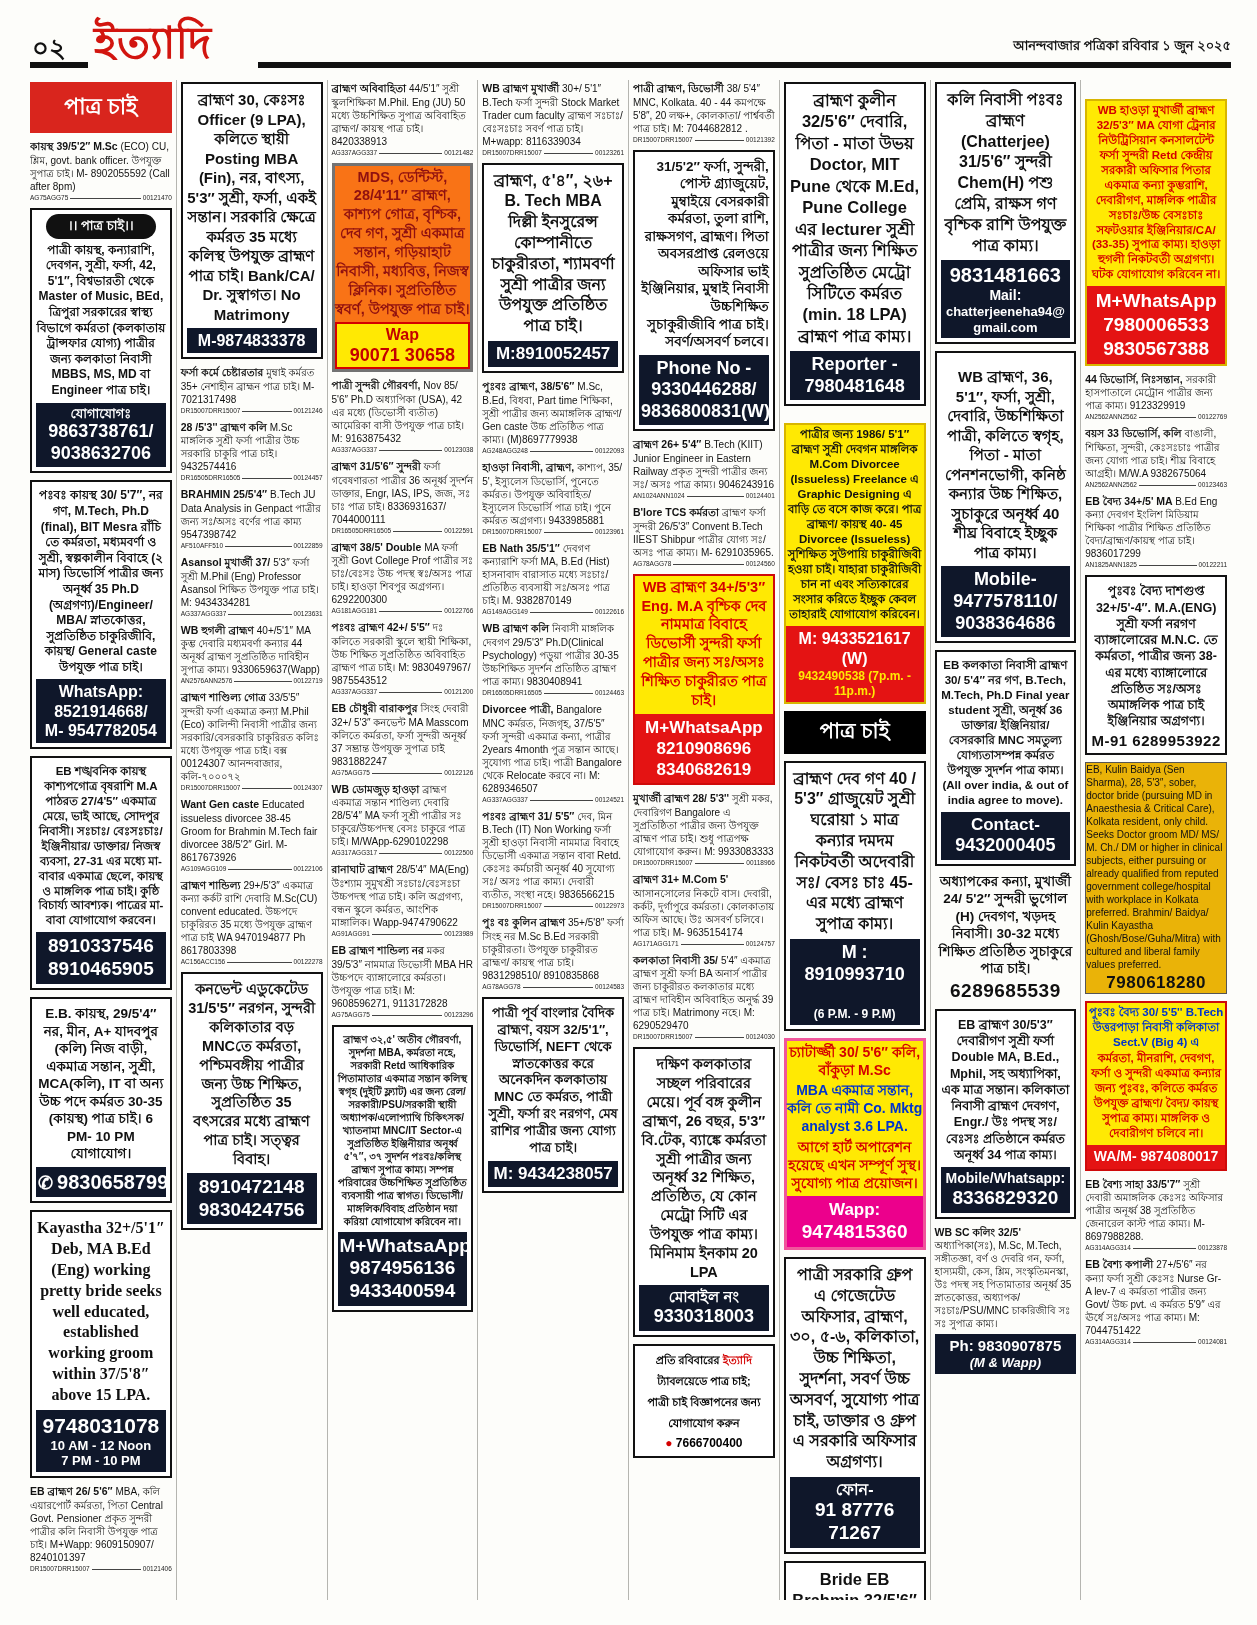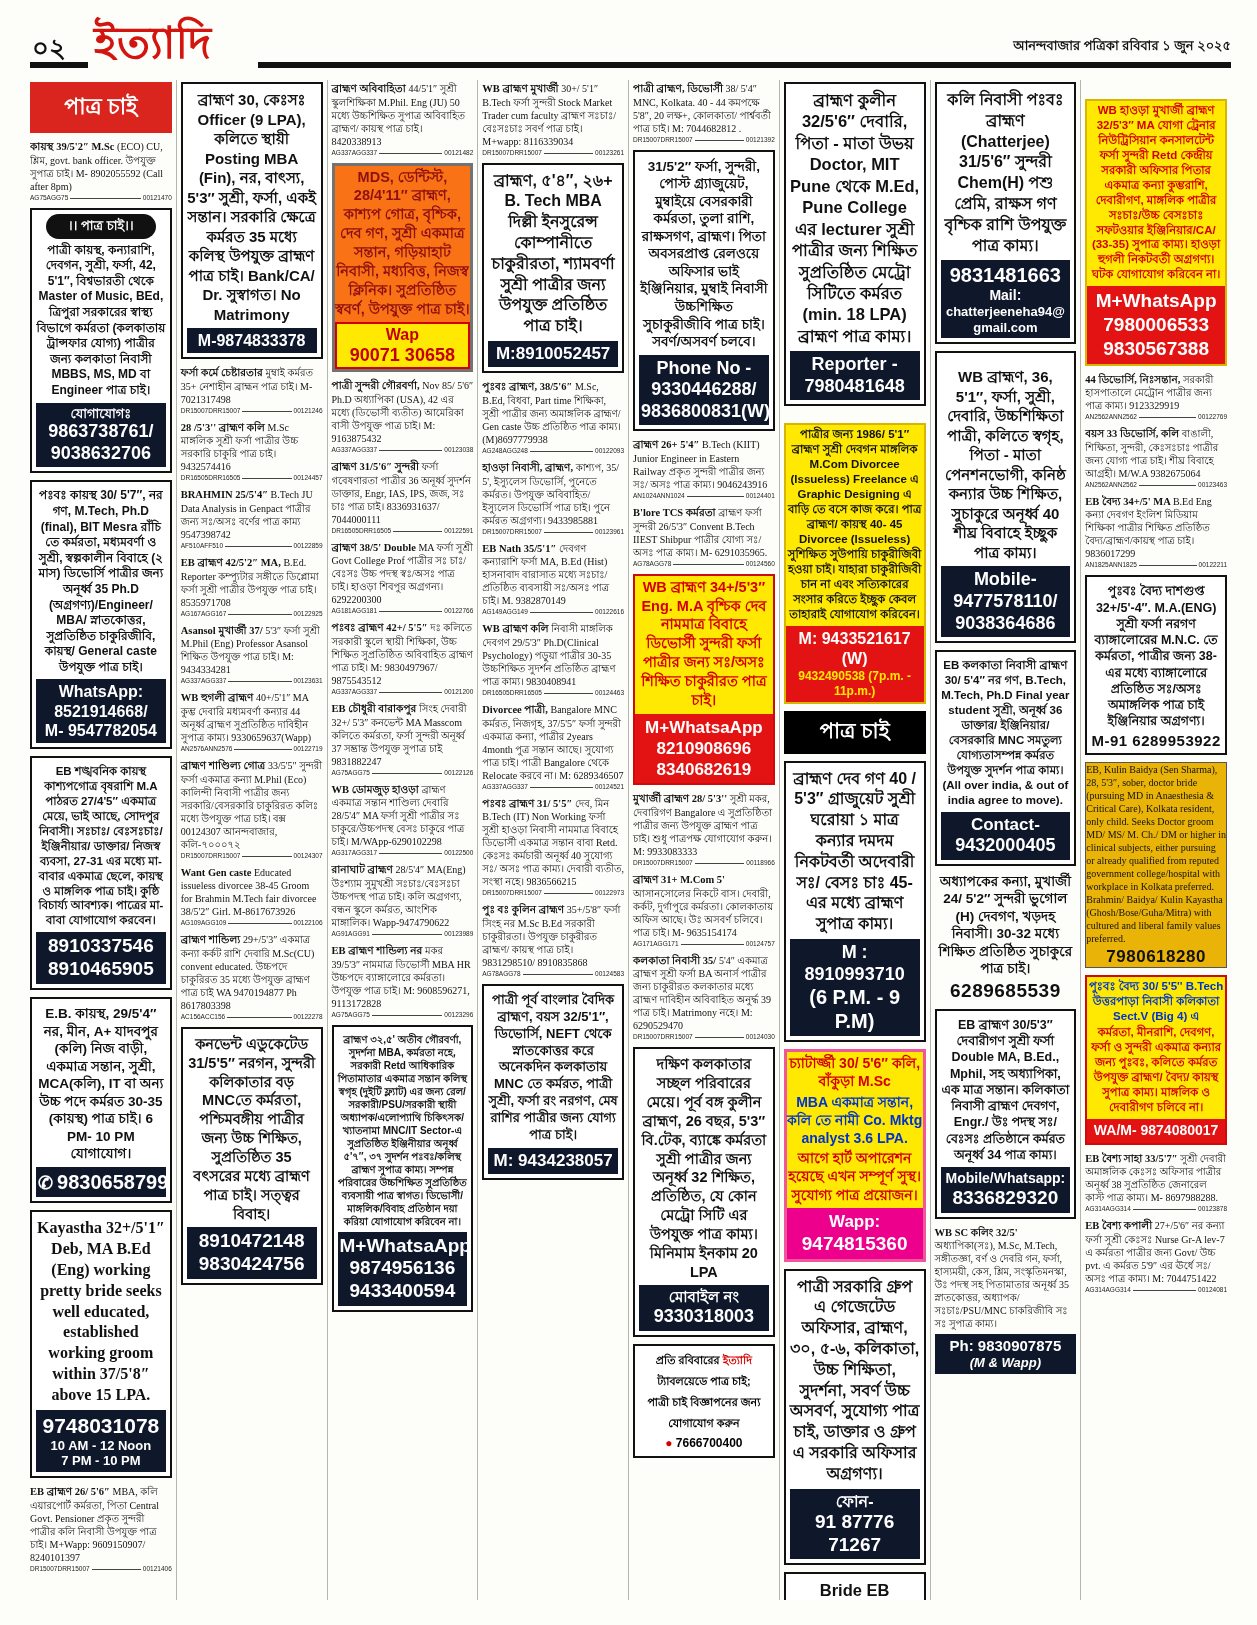--- a/index.html
+++ b/index.html
@@ -18,21 +18,21 @@
   .col:first-child{border-left:none;padding-left:0;}
   
   .ad{margin:0 0 7px 0;}
   .ad.box{border:2px solid #111;padding:4px 4px;background:#fff;}
   .ad.y{background:#ffe903;border:2px solid #d8b500;margin-top:17px;}
   .ad.ylgreen{background:#f97316;border:3px solid #737373;}
   .ad.ypink{background:#ffe903;border:3px solid #f0569b;}
   .ad.yred{background:#ffe903;border:2px solid #cf0a0a;}
   .ad.gray{background:#eab308;border:1.5px solid #555;}
   .ad.serif .c{font-family:"Liberation Serif",serif;}
-  .p{font-size:10px;line-height:1.3;margin:0 0 1px 0;text-align:left;word-wrap:break-word;font-family:Liberation Serif, serif;}
+  .p{font-size:10px;line-height:1.3;margin:0 0 1px 0;text-align:left;word-wrap:break-word;}
   .p b{font-size:10.5px;}
   .c{font-weight:bold;text-align:center;margin:2px 0;line-height:1.3;word-wrap:break-word;}
   .bk{background:#0f172a;color:#fff;font-weight:bold;text-align:center;padding:3px 2px;margin-top:4px;line-height:1.2;}
   .rd{background:#e41313;color:#fff;font-weight:bold;text-align:center;padding:3px 2px;margin-top:4px;line-height:1.25;}
   .mg{background:#ec008c;color:#fff;font-weight:bold;text-align:center;padding:3px 2px;margin-top:4px;line-height:1.25;}
   .rdyl{background:#ffe903;border:2.5px solid #d40000;color:#c40000;font-weight:bold;text-align:center;margin-top:4px;padding:2px;line-height:1.15;}
   .big{font-weight:bold;text-align:center;margin-top:2px;letter-spacing:.5px;}
   .pill{background:#111;color:#fff;border-radius:14px;text-align:center;font-weight:bold;padding:2px 4px;margin:0 10px 4px 10px;font-size:13px;}
   .hdr{background:#d9251d;color:#fff;font-weight:bold;text-align:center;font-size:22px;padding:7px 0;}
   .bighdr{background:#000;color:#fff;font-weight:bold;text-align:center;font-size:21px;padding:4px 0;}
@@ -136,28 +136,20 @@
         </article>
         <article class="ad">
           <p class="p"><b>BRAHMIN 25/5'4″ </b>B.Tech JU Data Analysis in Genpact পাত্রীর জন্য সঃ/অসঃ বর্ণের পাত্র কাম্য 9547398742</p>
           <div class="ref">
             <span>AF510AFF510</span>
             <span class="dash"></span>
             <span>00122859</span>
           </div>
         </article>
         <article class="ad">
-          <p class="p"><b>EB ব্রাহ্মণ 42/5'2″ MA, </b>B.Ed. Reporter কম্প্যুটার সঙ্গীতে ডিপ্লোমা ফর্সা সুশ্রী পাত্রীর উপযুক্ত পাত্র চাই। 8535971708</p>
-          <div class="ref">
-            <span>AG167AGG167</span>
-            <span class="dash"></span>
-            <span>00122925</span>
-          </div>
-        </article>
-        <article class="ad">
           <p class="p"><b>Asansol মুখার্জী 37/ </b>5'3″ ফর্সা সুশ্রী M.Phil (Eng) Professor Asansol শিক্ষিত উপযুক্ত পাত্র চাই। M: 9434334281</p>
           <div class="ref">
             <span>AG337AGG337</span>
             <span class="dash"></span>
             <span>00123631</span>
           </div>
         </article>
         <article class="ad">
           <p class="p"><b>WB হুগলী ব্রাহ্মণ </b>40+/5'1″ MA কুম্ভ দেবারি মধ্যমবর্ণা কন্যার 44 অনূর্ধ্ব ব্রাহ্মণ সুপ্রতিষ্ঠিত দাবিহীন সুপাত্র কাম্য। 9330659637(Wapp)</p>
           <div class="ref">
@@ -368,21 +360,21 @@
       <div class="col">
         <article class="ad">
           <p class="p"><b>পাত্রী ব্রাহ্মণ, ডিভোর্সী </b>38/ 5'4″ MNC, Kolkata. 40 - 44 কমপক্ষে 5'8″, 20 লক্ষ+, কোলকাতা/ পার্শ্ববর্তী পাত্র চাই। M: 7044682812 .</p>
           <div class="ref">
             <span>DR15007DRR15007</span>
             <span class="dash"></span>
             <span>00121392</span>
           </div>
         </article>
         <article class="ad box">
-          <p class="c" style="font-size: 13.5px;">31/5'2″ ফর্সা, সুন্দরী, পোস্ট গ্র্যাজুয়েট, মুম্বাইয়ে বেসরকারী কর্মরতা, তুলা রাশি, রাক্ষসগণ, ব্রাহ্মণ। পিতা অবসরপ্রাপ্ত রেলওয়ে অফিসার ভাই ইঞ্জিনিয়ার, মুম্বাই নিবাসী উচ্চশিক্ষিত সুচাকুরীজীবি পাত্র চাই। সবর্ণ/অসবর্ণ চলবে।</p>
+          <p class="c" style="font-size: 13.5px; text-align: right;">31/5'2″ ফর্সা, সুন্দরী, পোস্ট গ্র্যাজুয়েট, মুম্বাইয়ে বেসরকারী কর্মরতা, তুলা রাশি, রাক্ষসগণ, ব্রাহ্মণ। পিতা অবসরপ্রাপ্ত রেলওয়ে অফিসার ভাই ইঞ্জিনিয়ার, মুম্বাই নিবাসী উচ্চশিক্ষিত সুচাকুরীজীবি পাত্র চাই। সবর্ণ/অসবর্ণ চলবে।</p>
           <div class="bk">
             <div style="font-size: 18px;">Phone No -</div>
             <div style="font-size: 18px;">9330446288/</div>
             <div style="font-size: 18px;">9836800831(W)</div>
           </div>
         </article>
         <article class="ad">
           <p class="p"><b>ব্রাহ্মণ 26+ 5'4″ </b>B.Tech (KIIT) Junior Engineer in Eastern Railway প্রকৃত সুন্দরী পাত্রীর জন্য সঃ/ অসঃ পাত্র কাম্য। 9046243916</p>
           <div class="ref">
             <span>AN1024ANN1024</span>
@@ -460,21 +452,21 @@
             <div style="font-size: 12px; color: rgb(255, 233, 3);">9432490538 (7p.m. - 11p.m.)</div>
           </div>
         </article>
         <article class="ad">
           <div class="bighdr">পাত্র চাই</div>
         </article>
         <article class="ad box">
           <p class="c" style="font-size: 16px;">ব্রাহ্মণ দেব গণ 40 / 5'3″ গ্রাজুয়েট সুশ্রী ঘরোয়া ১ মাত্র কন্যার দমদম নিকটবর্তী অদেবারী সঃ/ বেসঃ চাঃ 45-এর মধ্যে ব্রাহ্মণ সুপাত্র কাম্য।</p>
           <div class="bk">
             <div style="font-size: 18px;">M : 8910993710</div>
-            <div style="font-size: 20px;">(6 P.M. - 9 P.M)</div>
+            <div style="font-size: 12px; margin-top: 22px;">(6 P.M. - 9 P.M)</div>
           </div>
         </article>
         <article class="ad ypink">
           <p class="c" style="font-size: 14px; color: rgb(212, 0, 0);">চ্যাটার্জ্জী 30/ 5'6″ কলি, বাঁকুড়া M.Sc</p>
           <p class="c" style="font-size: 14px; color: rgb(0, 51, 204);">MBA একমাত্র সন্তান, কলি তে নামী Co. Mktg analyst 3.6 LPA.</p>
           <p class="c" style="font-size: 14px; color: rgb(212, 0, 0);">আগে হার্ট অপারেশন হয়েছে এখন সম্পূর্ণ সুস্থ। সুযোগ্য পাত্র প্রয়োজন।</p>
           <div class="mg">
             <div style="font-size: 17px;">Wapp:</div>
             <div style="font-size: 19px;">9474815360</div>
           </div>

